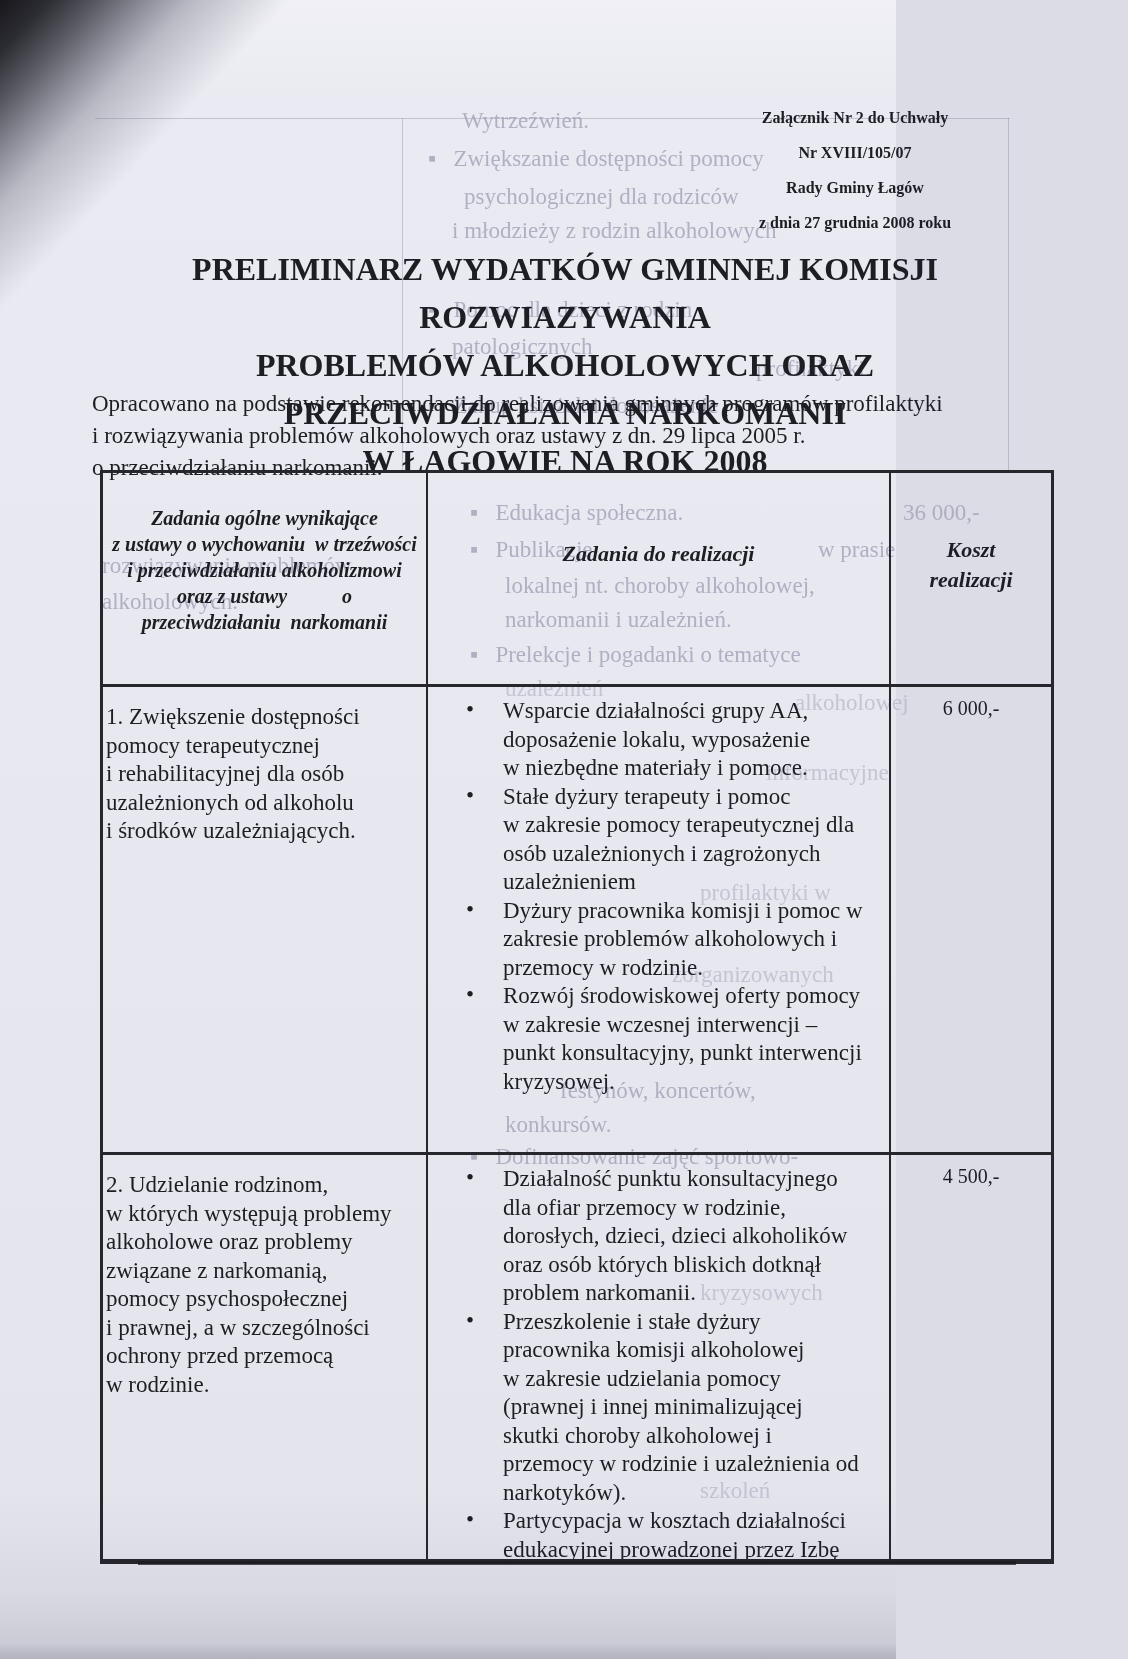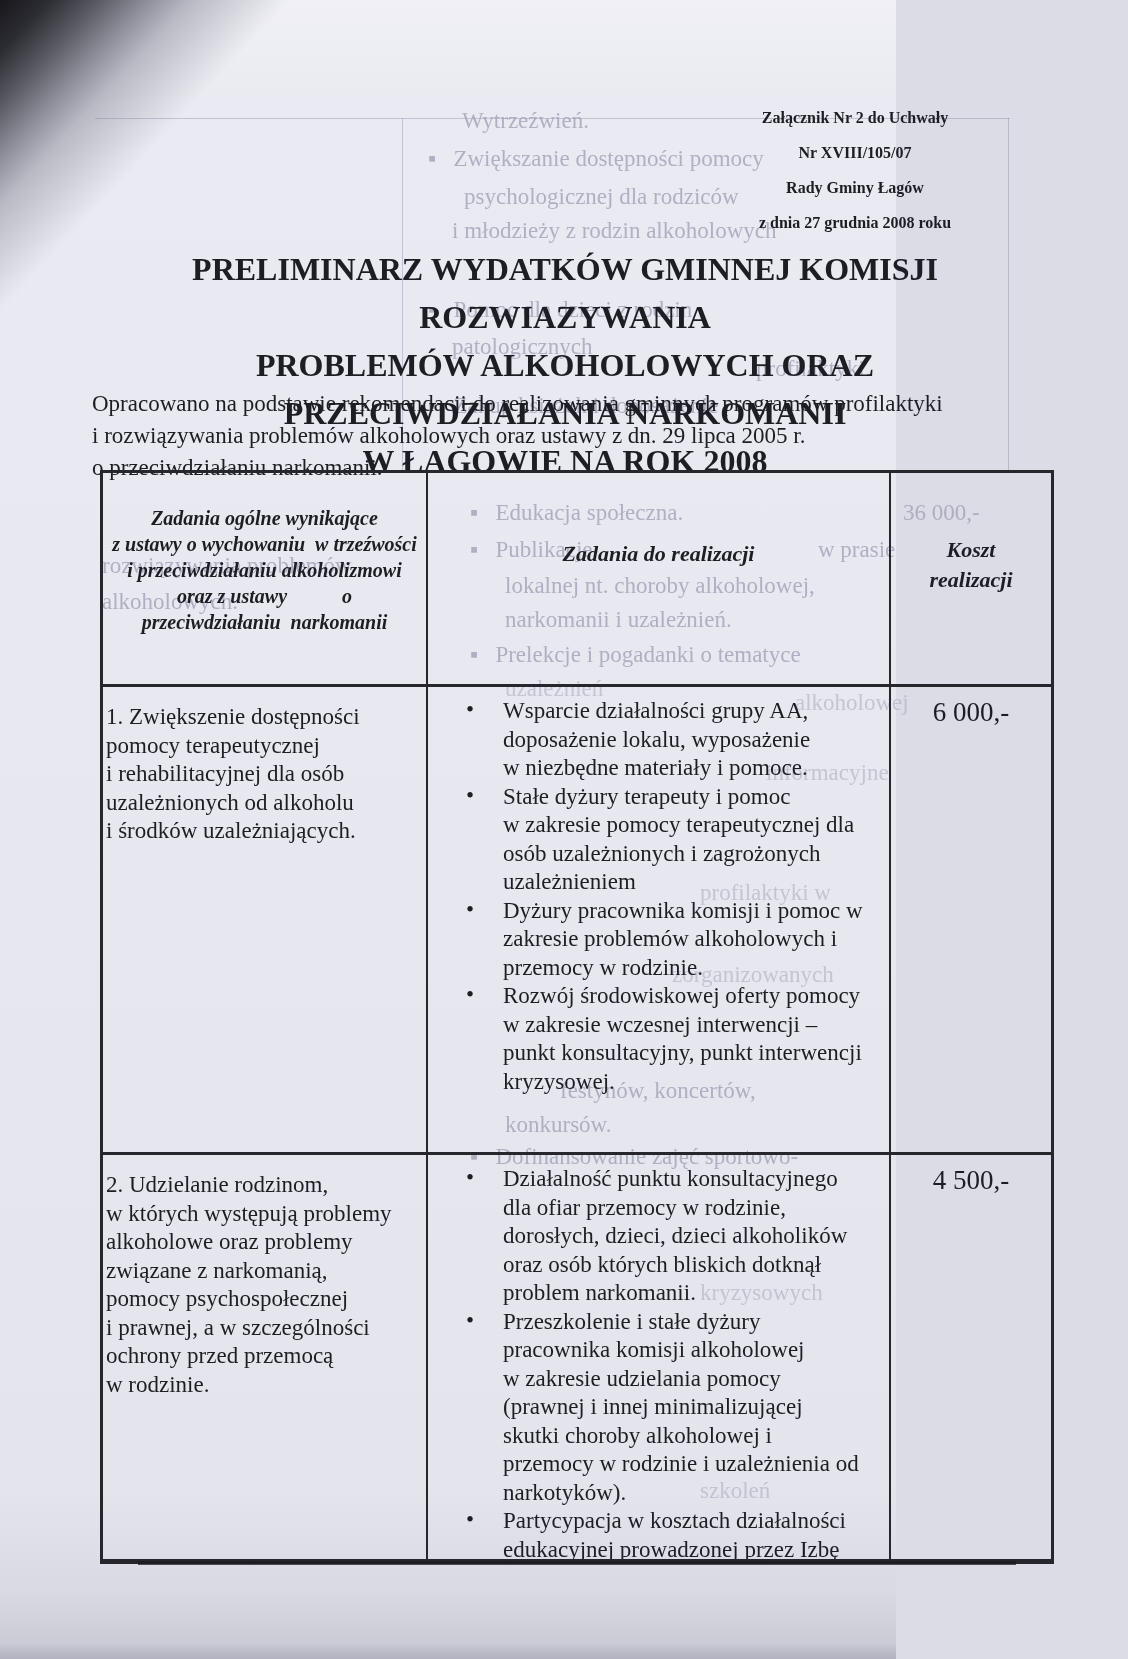--- a/index.html
+++ b/index.html
@@ -71,21 +71,21 @@
   }
   .cell-general{font-size:23px;line-height:28.5px;padding:16px 2px 0 3px;}
   .cell-tasks{padding-top:10px;}
   .task{
     position:relative;padding-left:75px;padding-right:2px;
     font-size:23px;line-height:28.5px;
   }
   .task::before{
     content:"\2022";position:absolute;left:38px;top:-1px;font-size:23px;
   }
-  .cell-cost{font-size:27px;text-align:center;padding-top:10px;}
+  .cell-cost{font-size:20px;text-align:center;padding-top:10px;}
   
   .tbl-shadow{
     left:138px;top:1561px;width:878px;height:4px;background:#1b1b20;opacity:.75;
   }
 </style>
 </head>
 <body>
 
 <div class="page">
 

